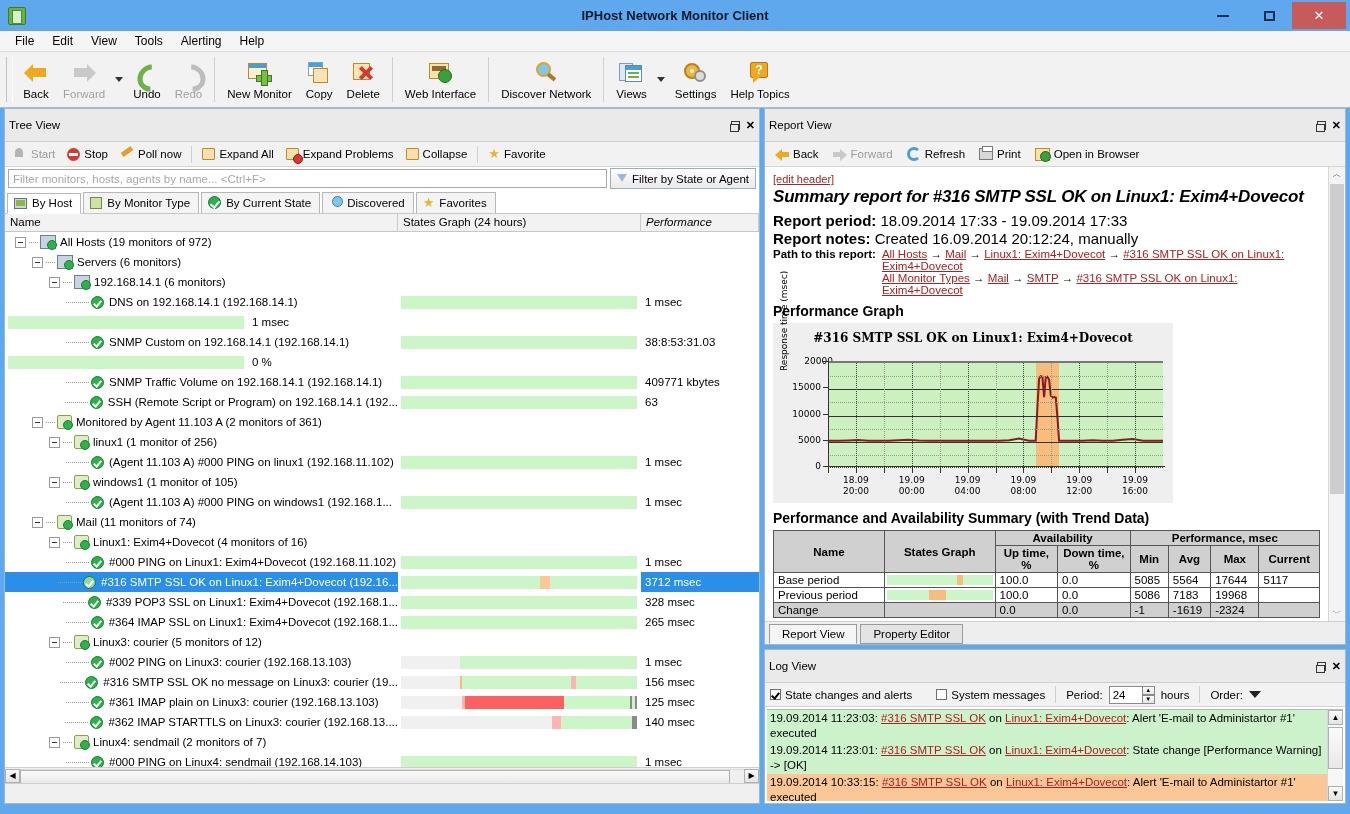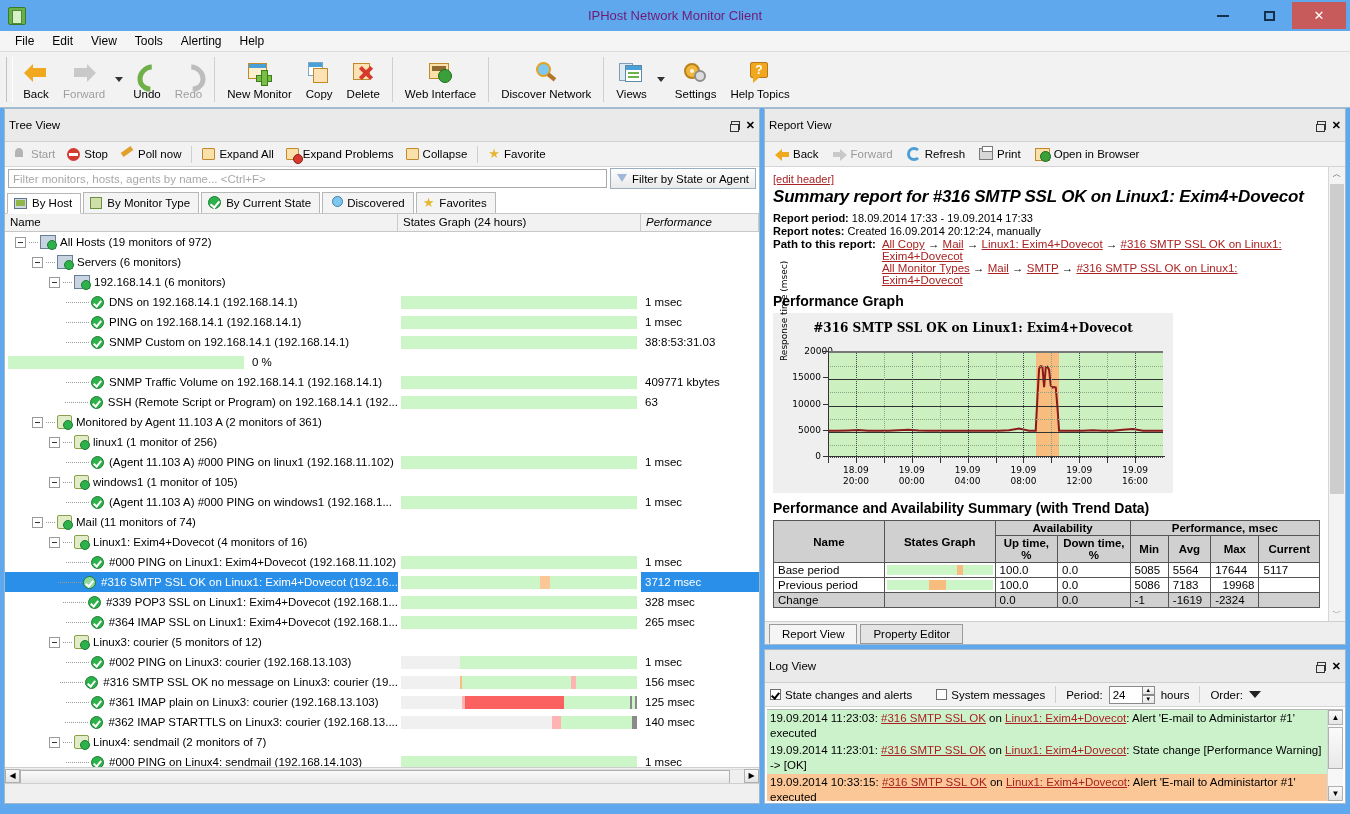--- a/index.html
+++ b/index.html
@@ -18,21 +18,21 @@
   .titlebar .app-icon {
     width:18px; height:18px; margin-left:8px; position:relative;
     background:#6ab04a; border:1px solid #3d7a28; border-radius:2px;
   }
   .titlebar .app-icon::after {
     content:""; position:absolute; left:3px; top:2px; width:8px; height:12px;
     background:#d8f0c8; border:1px solid #4d8a33;
   }
   .titlebar .title {
     position:absolute; left:0; right:0; text-align:center;
-    font-size:13px; color:#701a75; font-weight:normal;
+    font-size:13px; color:#0f172a; font-weight:bold;
   }
   .wbtns { position:absolute; right:4px; top:0; display:flex; height:31px; align-items:center; }
   .wbtn { width:46px; height:27px; display:flex; align-items:center; justify-content:center; color:#1a3a5c; font-size:13px; }
   .wbtn.close { background:#c75b5b; color:#fff; width:54px; height:27px; }
   .minline { width:12px; height:2px; background:#14304d; }
   .maxbox { width:11px; height:10px; border:2px solid #14304d; }
 
   
   .menubar {
     height:21px; background:#f5f5f5; display:flex; align-items:center;
@@ -228,21 +228,21 @@
 
   .rv-body { flex:1; display:flex; overflow:hidden; background:#fff; }
   .rv-content { flex:1; padding:5px 8px 0 8px; overflow:hidden; font-size:12px; }
   .rv-scroll { width:17px; background:#f3f3f3; border-left:1px solid #d7d7d7; display:flex; flex-direction:column; }
   .vs-arrow { height:15px; display:flex; align-items:center; justify-content:center; font-size:9px; color:#555; }
   .vs-track { flex:1; position:relative; }
   .vs-thumb { position:absolute; left:1px; right:1px; background:#cdcdcd; border-radius:1px; }
 
   .editlink { color:#aa2222; font-size:11px; text-decoration:underline; }
   .rv-h1 { font-size:17px; font-weight:bold; font-style:italic; margin:1px 0 5px 0; color:#000; letter-spacing:-0.2px; }
-  .rv-meta { font-size:11px; margin-bottom:1px; }
+  .rv-meta { font-size:15px; margin-bottom:1px; }
   .rv-meta b { font-weight:bold; }
   .rv-path { display:flex; font-size:11.5px; }
   .rv-path .plabel { font-weight:bold; white-space:nowrap; margin-right:6px; }
   .rv-path .plines { }
   .rv-path a { color:#aa2222; text-decoration:underline; }
   .rv-h2 { font-size:14px; font-weight:bold; margin:7px 0 4px 0; }
 
   .graphbox { background:#efefef; width:400px; height:180px; position:relative; }
   .graphbox .gtitle { text-align:center; font-size:12px; font-weight:bold; padding-top:8px; font-family:"DejaVu Serif", serif; }
   .plot { position:absolute; left:55px; top:38px; width:335px; height:105px; background:#cdf0c0; border-top:2px solid #777; }
@@ -558,26 +558,20 @@
               <span>DNS on 192.168.14.1 (192.168.14.1)</span>
             </div>
             <div class="tstates">
               <div class="sgbar" style="width: 236px;">
                 <div class="sgseg" style="width: 100%; background: rgb(204, 245, 200);"></div>
               </div>
             </div>
             <div class="tperf">1 msec</div>
           </div>
           <div class="trow">
-            <div class="tname">
-              <span class="indent" style="width: 59px;"></span>
-              <span class="dots" style="width: 23px;"></span>
-              <span class="leafic"></span>
-              <span>PING on 192.168.14.1 (192.168.14.1)</span>
-            </div>
             <div class="tstates">
               <div class="sgbar" style="width: 236px;">
                 <div class="sgseg" style="width: 100%; background: rgb(204, 245, 200);"></div>
               </div>
             </div>
             <div class="tperf">1 msec</div>
           </div>
           <div class="trow">
             <div class="tname">
               <span class="indent" style="width: 59px;"></span>
@@ -929,21 +923,21 @@
               <b>Report period:</b>
               <span>18.09.2014 17:33 - 19.09.2014 17:33</span>
             </div>
             <div class="rv-meta">
               <b>Report notes:</b>
               <span>Created 16.09.2014 20:12:24, manually</span>
             </div>
             <div class="rv-path">
               <span class="plabel">Path to this report:</span>
               <span class="plines" id="path-lines">
-                  <div><a href="#">All Copy</a><span> → </span><a href="#">Mail</a><span> → </span><a href="#">Linux1: Exim4+Dovecot</a><span> → </span><a href="#">#316 SMTP SSL OK on Linux1: Exim4+Dovecot</a></div>
+                  <div><a href="#">All Hosts</a><span> → </span><a href="#">Mail</a><span> → </span><a href="#">Linux1: Exim4+Dovecot</a><span> → </span><a href="#">#316 SMTP SSL OK on Linux1: Exim4+Dovecot</a></div>
                   <div><a href="#">All Monitor Types</a><span> → </span><a href="#">Mail</a><span> → </span><a href="#">SMTP</a><span> → </span><a href="#">#316 SMTP SSL OK on Linux1: Exim4+Dovecot</a></div>
                 </span>
             </div>
 
             <div class="rv-h2">Performance Graph</div>
 
             <div class="graphbox">
               <div class="gtitle">#316 SMTP SSL OK on Linux1: Exim4+Dovecot</div>
               <div class="yaxis-label">Response time (msec)</div>
               <div id="yticks">
@@ -1050,21 +1044,21 @@
                       <div class="sg-inner">
                         <div style="width: 40%; background: rgb(204, 245, 200);"></div>
                         <div style="width: 16%; background: rgb(247, 188, 126);"></div>
                         <div style="width: 44%; background: rgb(204, 245, 200);"></div>
                       </div>
                     </td>
                     <td style="width: 62px;">100.0</td>
                     <td style="width: 72px;">0.0</td>
                     <td style="width: 38px;">5086</td>
                     <td style="width: 42px;">7183</td>
-                    <td style="width: 48px; text-align: right;">19968</td>
+                    <td style="width: 48px;">19968</td>
                     <td style="width: 60px;"></td>
                   </tr>
                   <tr class="change">
                     <td style="width: 110px;">Change</td>
                     <td class="sg-cell" style="width: 110px;"></td>
                     <td style="width: 62px;">0.0</td>
                     <td style="width: 72px;">0.0</td>
                     <td style="width: 38px;">-1</td>
                     <td style="width: 42px;">-1619</td>
                     <td style="width: 48px;">-2324</td>

